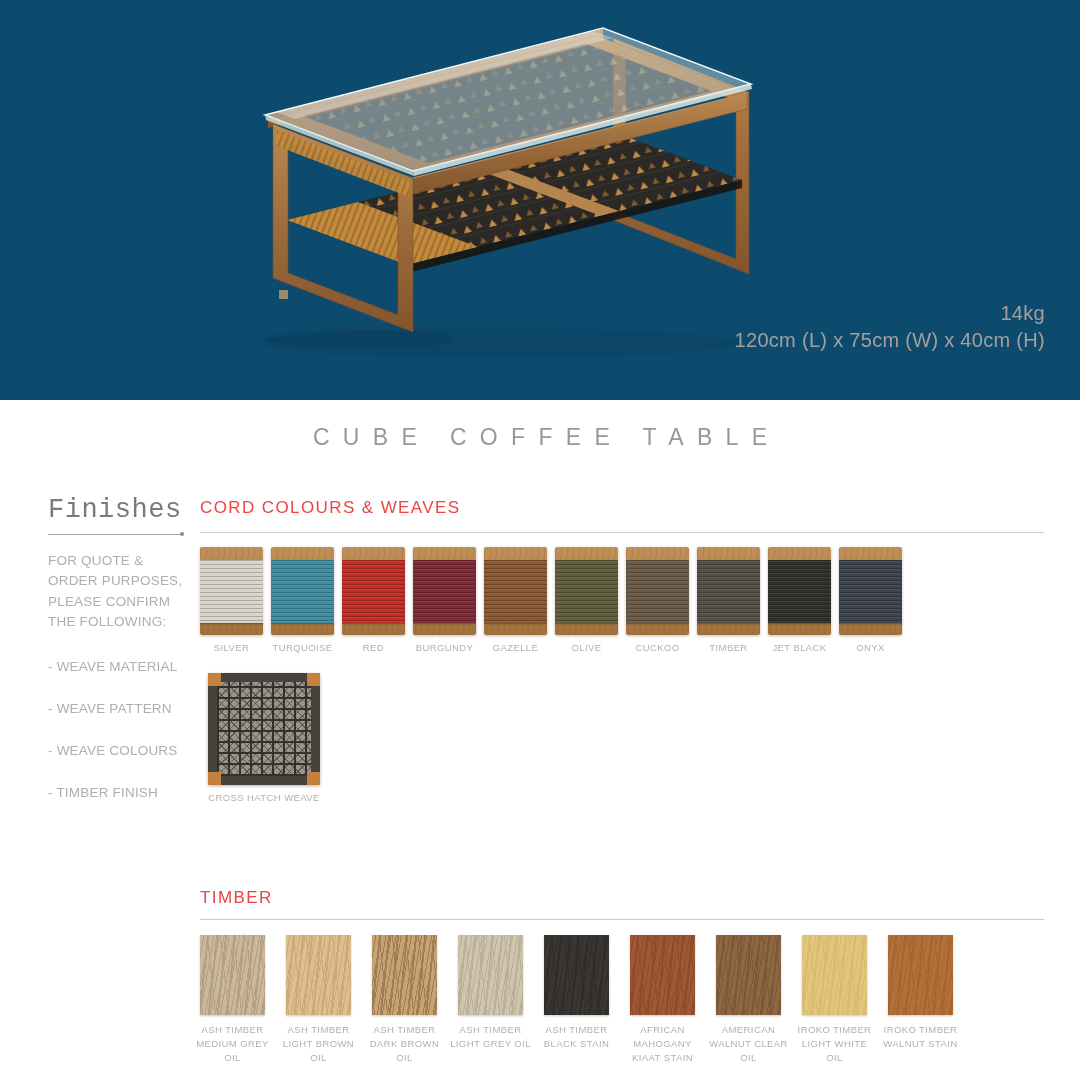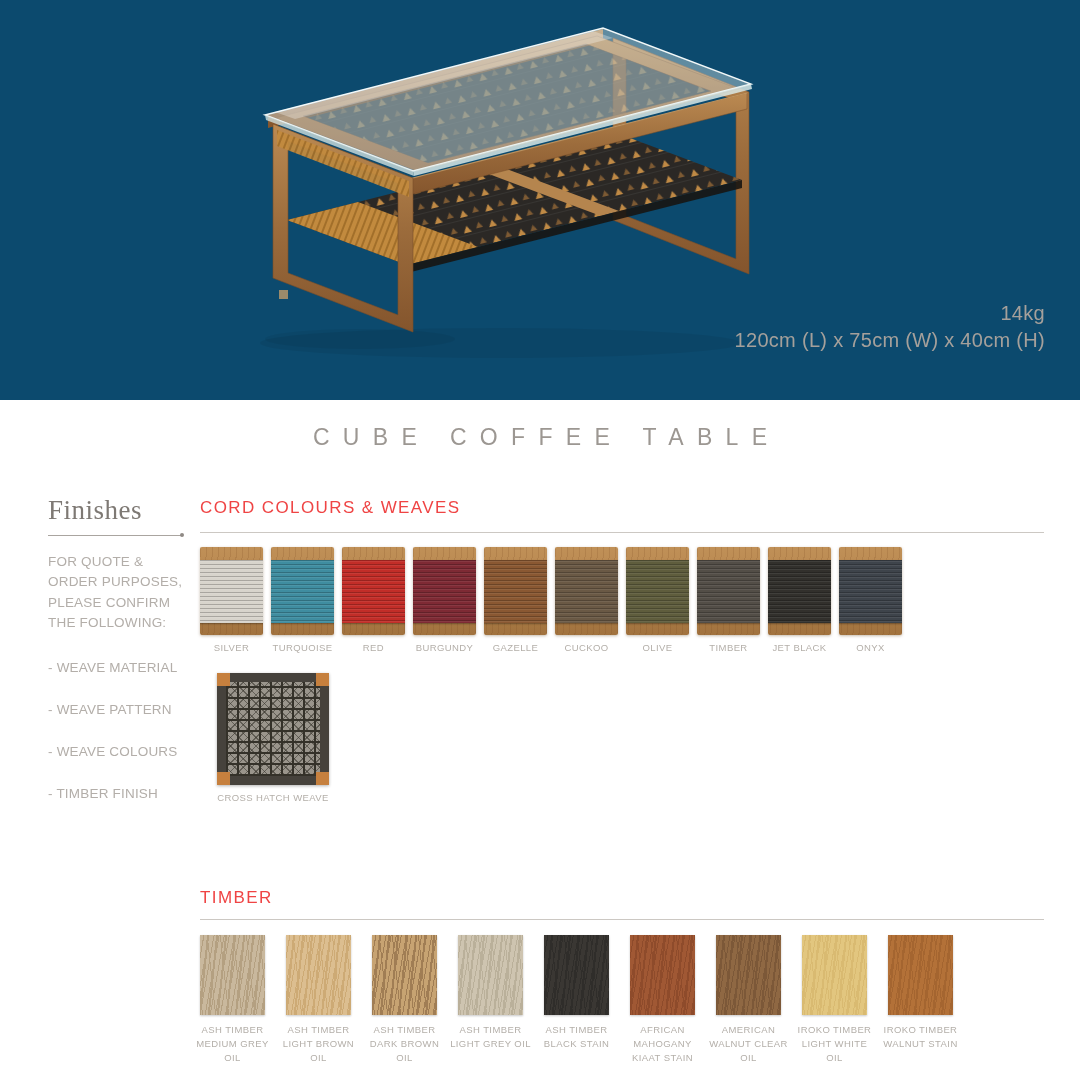--- a/index.html
+++ b/index.html
@@ -11,21 +11,21 @@
   
   .hero { position:absolute; left:0; top:0; width:1080px; height:400px; background:#0c4a6e; }
   .photo { position:absolute; left:245px; top:12px; width:545px; height:358px; }
   .spec { position:absolute; right:35px; top:300px; text-align:right;
           font-size:20px; line-height:1.33; color:#a5a09b; letter-spacing:.3px; }
   
   .title { position:absolute; left:0; top:424px; width:1080px; text-align:center;
            font-size:23px; color:#9c9792; letter-spacing:.58em; text-indent:.58em; font-weight:400; }
   
   .sidebar { position:absolute; left:48px; top:495px; width:140px; }
-  .sidebar h2 { font-family:Liberation Serif, serif; font-weight:400;
+  .sidebar h2 { font-family:Liberation Mono, monospace; font-weight:400;
                 font-size:27px; color:#7e7974; letter-spacing:.5px; }
   .side-rule { position:relative; margin-top:9px; border-top:1px solid #aaa5a0; width:133px; }
   .side-rule .dot { position:absolute; right:-3px; top:-3px; width:4px; height:4px;
                     background:#8f8a85; border-radius:50%; }
   .side-intro { margin-top:16px; font-size:13.5px; line-height:1.5; color:#b3aea9; letter-spacing:.2px; }
   .side-item { margin-top:27px; font-size:13.5px; color:#b3aea9; letter-spacing:.2px; }
   
   .section { position:absolute; left:200px; width:846px; }
   .sec-cord { top:498px; height:345px; }
   .sec-timber { top:888px; height:200px; }
@@ -41,21 +41,21 @@
     box-shadow:0 1px 3px rgba(90,60,20,.35); overflow:hidden; }
   .cord-swatch::before { content:""; position:absolute; inset:0;
     background:repeating-linear-gradient(93deg, rgba(120,70,30,.18) 0 1px, transparent 1px 6px); }
   .cord-band { position:absolute; left:-1px; right:-1px; top:13px; bottom:12px; border-radius:1px;
     box-shadow:0 1px 2px rgba(0,0,0,.35); }
   .cord-band::after { content:""; position:absolute; inset:0;
     background:repeating-linear-gradient(180deg, rgba(0,0,0,.22) 0 1px, rgba(255,255,255,.07) 1px 2px, transparent 2px 4px); }
   .swatch-label { margin:6px -5px 0 -5px; text-align:center; font-size:9.5px;
     line-height:1.45; color:#b4afa9; letter-spacing:.4px; }
   
-  .crosshatch-block { position:absolute; left:17px; top:175px; width:112px; }
+  .crosshatch-block { position:absolute; left:8px; top:175px; width:112px; }
   .crosshatch { position:relative; width:112px; height:112px; background:#9a958c;
     border:9px solid #46423c; box-shadow:0 1px 3px rgba(0,0,0,.3); }
   .crosshatch::before { content:""; position:absolute; inset:0;
     background:
       repeating-linear-gradient(45deg,  rgba(52,49,41,.55) 0 1px, transparent 1px 6px),
       repeating-linear-gradient(135deg, rgba(52,49,41,.55) 0 1px, transparent 1px 6px),
       repeating-linear-gradient(0deg,   #343129 0 2px, transparent 2px 11px),
       repeating-linear-gradient(90deg,  #343129 0 2px, transparent 2px 11px); }
   .crosshatch .corner { position:absolute; width:13px; height:13px; background:#c6803e; }
   .corner.tl{left:-9px;top:-9px;} .corner.tr{right:-9px;top:-9px;}
@@ -183,29 +183,29 @@
       <div class="swatch-label">BURGUNDY</div>
     </div>
     <div class="cord-item">
       <div class="cord-swatch">
           <div class="cord-band" style="background-color: rgb(138, 88, 50);"></div>
         </div>
       <div class="swatch-label">GAZELLE</div>
     </div>
     <div class="cord-item">
       <div class="cord-swatch">
+          <div class="cord-band" style="background-color: rgb(95, 93, 61);"></div>
+        </div>
+      <div class="swatch-label">OLIVE</div>
+    </div>
+    <div class="cord-item">
+      <div class="cord-swatch">
           <div class="cord-band" style="background-color: rgb(106, 89, 69);"></div>
         </div>
       <div class="swatch-label">CUCKOO</div>
-    </div>
-    <div class="cord-item">
-      <div class="cord-swatch">
-          <div class="cord-band" style="background-color: rgb(95, 93, 61);"></div>
-        </div>
-      <div class="swatch-label">OLIVE</div>
     </div>
     <div class="cord-item">
       <div class="cord-swatch">
           <div class="cord-band" style="background-color: rgb(83, 78, 71);"></div>
         </div>
       <div class="swatch-label">TIMBER</div>
     </div>
     <div class="cord-item">
       <div class="cord-swatch">
           <div class="cord-band" style="background-color: rgb(50, 48, 44);"></div>

